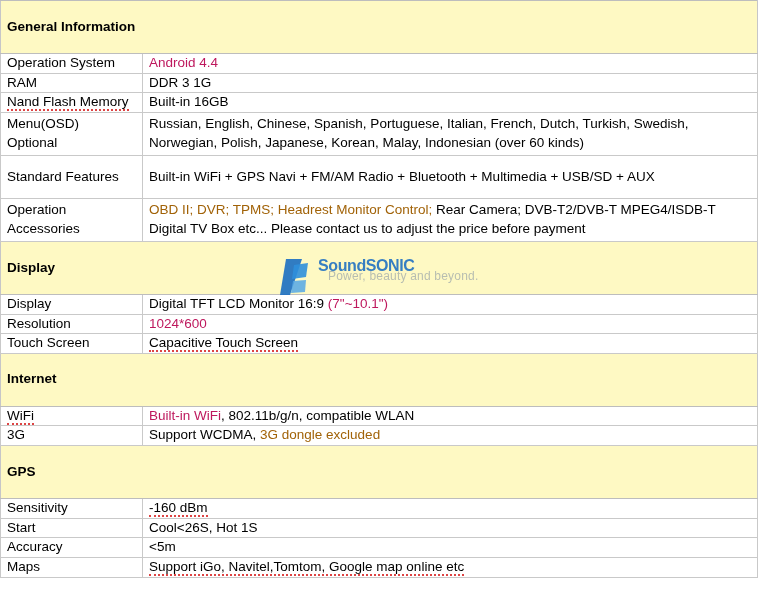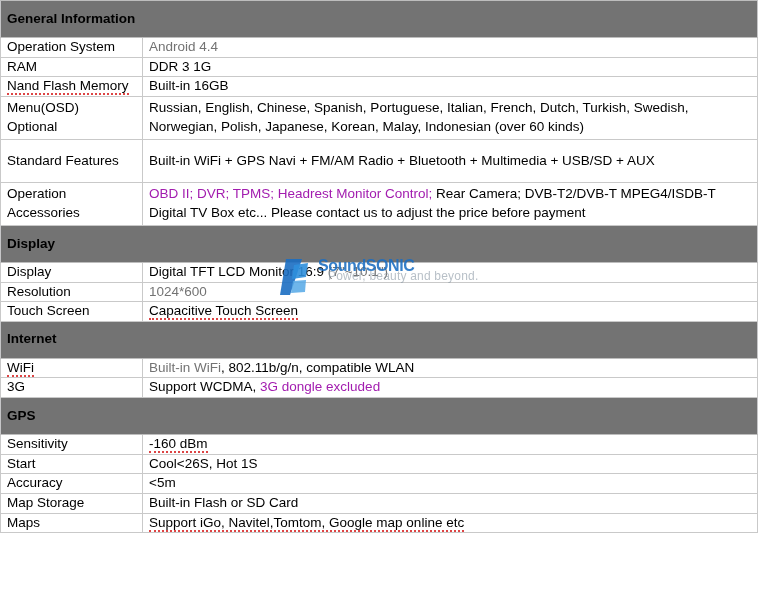--- a/index.html
+++ b/index.html
@@ -21,36 +21,36 @@
     font-size: 13.5px;
   }
   .spec-sheet td {
     border: 1px solid #c9c9c9;
     padding: 0 6px;
     vertical-align: middle;
     line-height: 1.38;
   }
   .col-label { width: 142px; }
   .section-head td {
-    background: #737373;
+    background: #fef9c3;
     font-weight: bold;
     font-size: 13.5px;
     height: 20px;
-    padding: 8px 6px;
+    padding: 16px 6px;
     border-left: 1px solid #c6c6c8;
     border-right: 1px solid #c6c6c8;
     border-top: 1px solid #bdbdbd;
     border-bottom: 1px solid #bdbdbd;
     margin-left: 20px;
   }
   .r1 { height: 16px; }
   .r2 { height: 43px; }
   .val { padding-left: 8px; }
-  .red { color: #737373; }
-  .blue { color: #a21caf; }
+  .red { color: #be185d; }
+  .blue { color: #a16207; }
   .sq {
     border-bottom: 2px dotted #d44;
     padding-bottom: 0px;
   }
   .wrapper { position: relative; width: 760px; height: 603px; }
 
   
   .watermark {
     position: absolute;
     left: 272px;
@@ -190,24 +190,20 @@
       <tr class="r1">
         <td>Start</td>
         <td class="val">Cool&lt;26S, Hot 1S</td>
       </tr>
 
       <tr class="r1">
         <td>Accuracy</td>
         <td class="val">&lt;5m</td>
       </tr>
 
-      <tr class="r1">
-        <td>Map Storage</td>
-        <td class="val">Built-in Flash or SD Card</td>
-      </tr>
 
       <tr class="r1">
         <td>Maps</td>
         <td class="val"><span class="sq">Support iGo, Navitel,Tomtom, Google map online etc</span></td>
       </tr>
 
     </tbody>
   </table>
 
   <div class="watermark">

